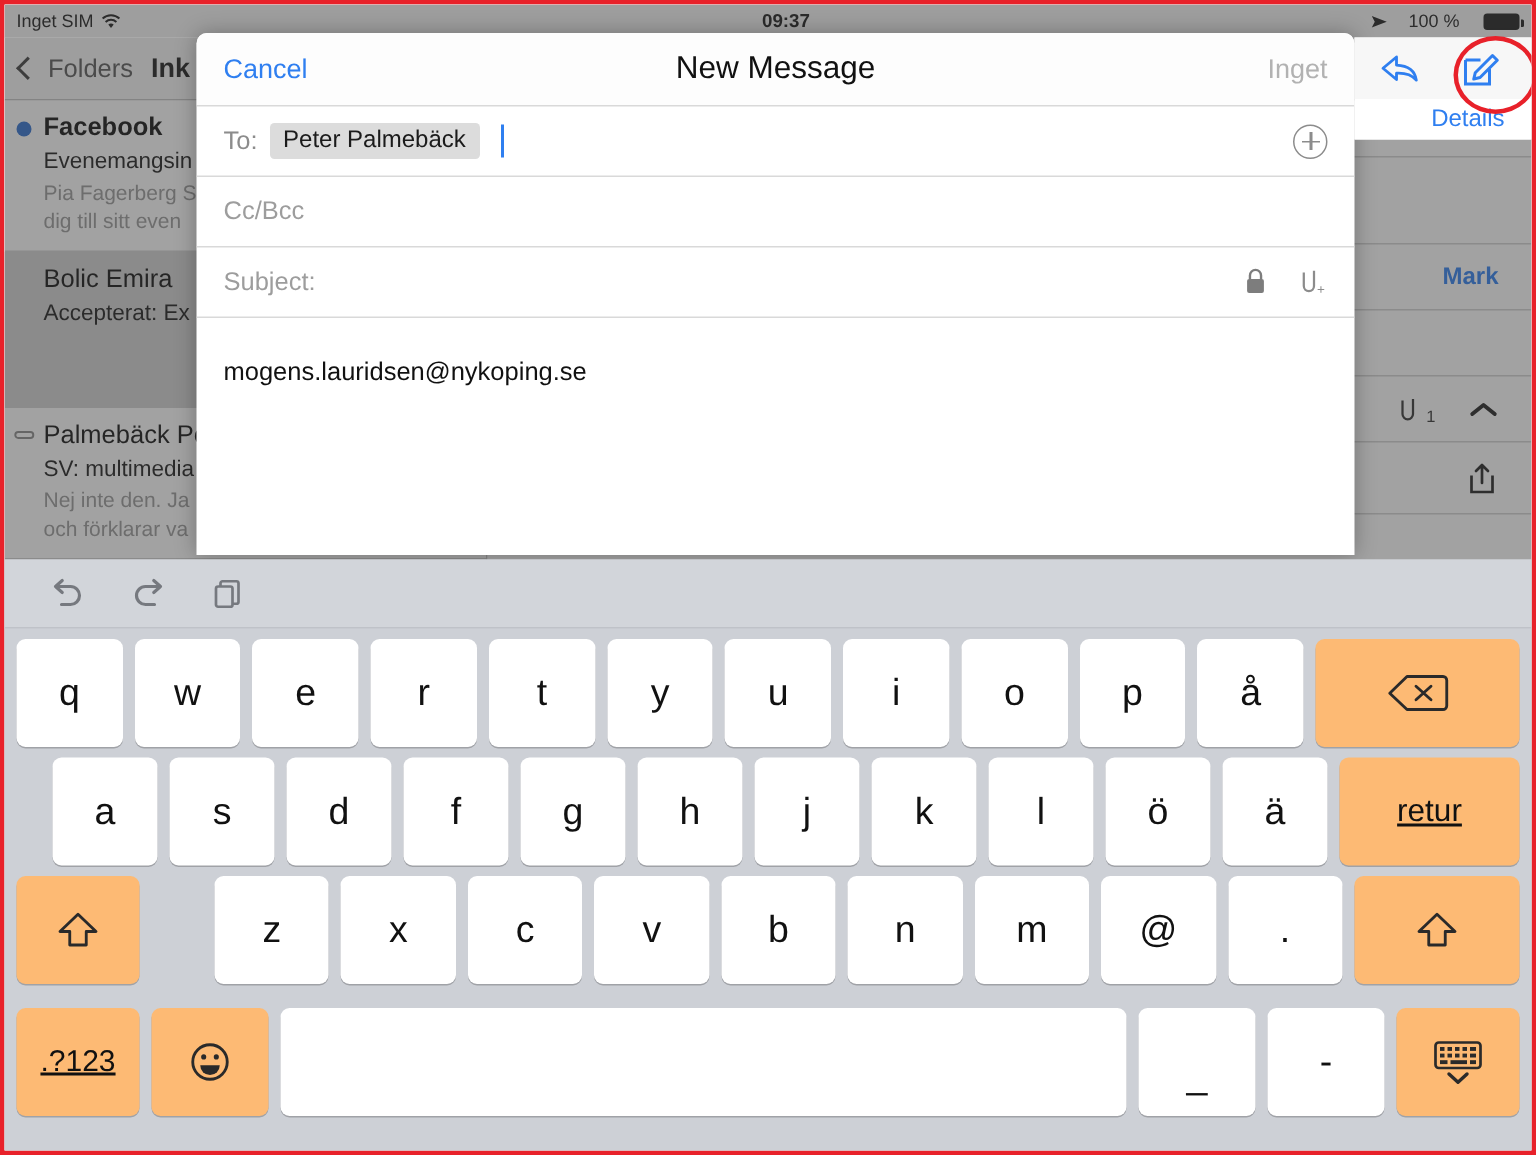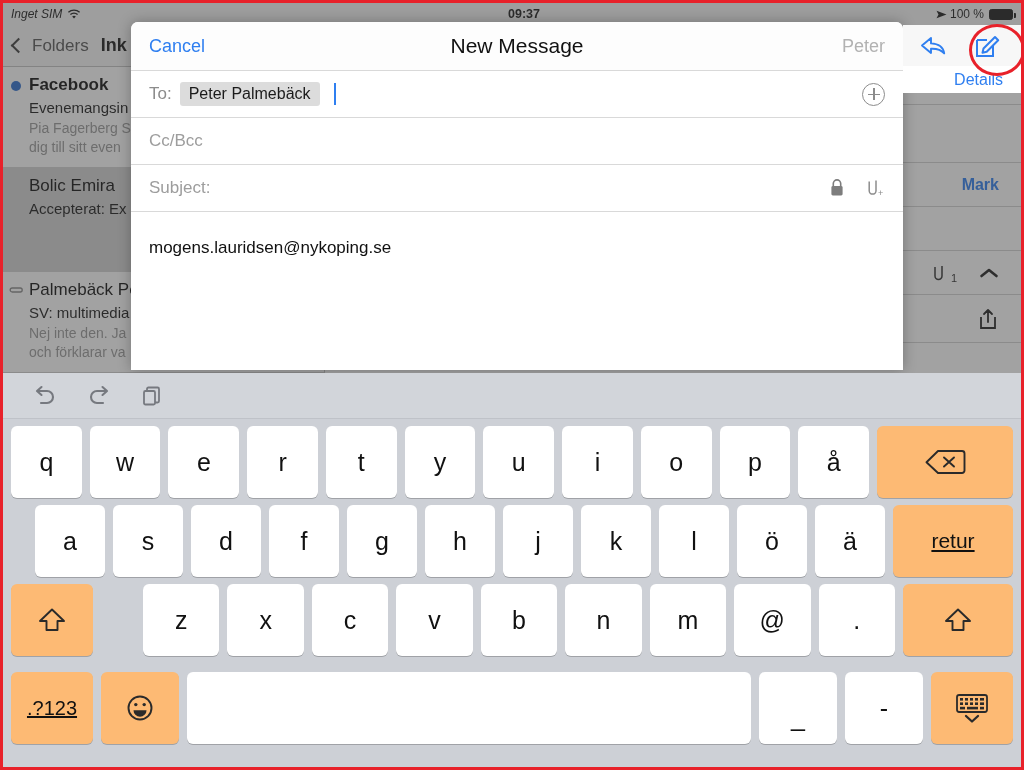--- a/index.html
+++ b/index.html
@@ -14,23 +14,23 @@
   }
 
   
   .bg-app { position: absolute; inset: 0; background: #fff; }
 
   .statusbar {
     position: absolute; left: 0; top: 0; width: 1018px; height: 22px;
     background: #f7f7f7; display: flex; align-items: center;
     font-size: 12px; color: #1b1b1b;
   }
-  .sb-left { position: absolute; left: 8px; display: flex; align-items: center; gap: 5px; font-style: italic; }
+  .sb-left { position: absolute; left: 8px; display: flex; align-items: center; gap: 5px; }
   .sb-center { position: absolute; left: 12px; width: 100%; text-align: center; font-weight: bold; font-size: 12.5px; }
-  .sb-right { position: absolute; right: 8px; display: flex; align-items: center; gap: 5px; }
+  .sb-right { position: absolute; right: 8px; display: flex; align-items: center; gap: 16px; }
   .wifi-glyph { font-size: 12px; line-height: 1; }
   .loc-glyph { display: inline-block; transform: rotate(45deg); font-size: 11px; }
   .batt {
     width: 24px; height: 11px; border: 1.2px solid #1b1b1b; border-radius: 2.5px;
     position: relative; background: #1b1b1b;
   }
   .batt::after {
     content: ""; position: absolute; right: -3.5px; top: 3px;
     width: 2px; height: 5px; background: #1b1b1b; border-radius: 0 1px 1px 0;
   }
@@ -307,21 +307,21 @@
   <div style="position:absolute;left:900px;top:63px;width:118px;height:27px;background:#fff;z-index:6;display:flex;align-items:center;justify-content:flex-end;padding-right:18px">
     <span class="rp-details">Details</span>
   </div>
 
   <div class="red-ring"></div>
 
   <div class="compose">
     <div class="cmp-head">
       <span class="cmp-cancel">Cancel</span>
       <span class="cmp-title">New Message</span>
-      <span class="cmp-send">Peter</span>
+      <span class="cmp-send">Inget</span>
     </div>
 
     <div class="cmp-row">
       <span class="cmp-label">To:</span>
       <span class="token">Peter Palmebäck</span>
       <span class="caret"></span>
       <span class="plus-circle"></span>
     </div>
 
     <div class="cmp-row">

